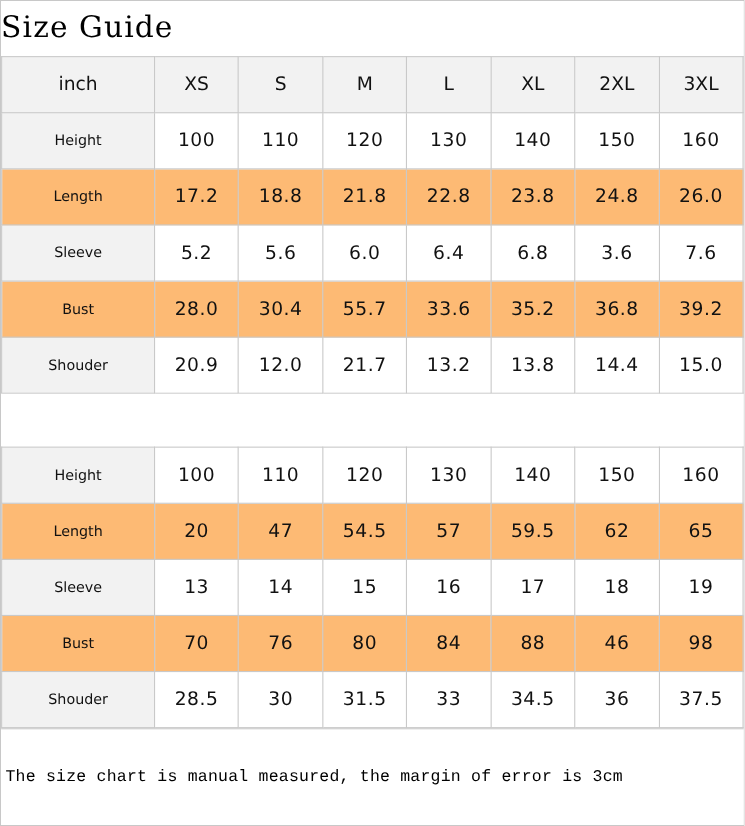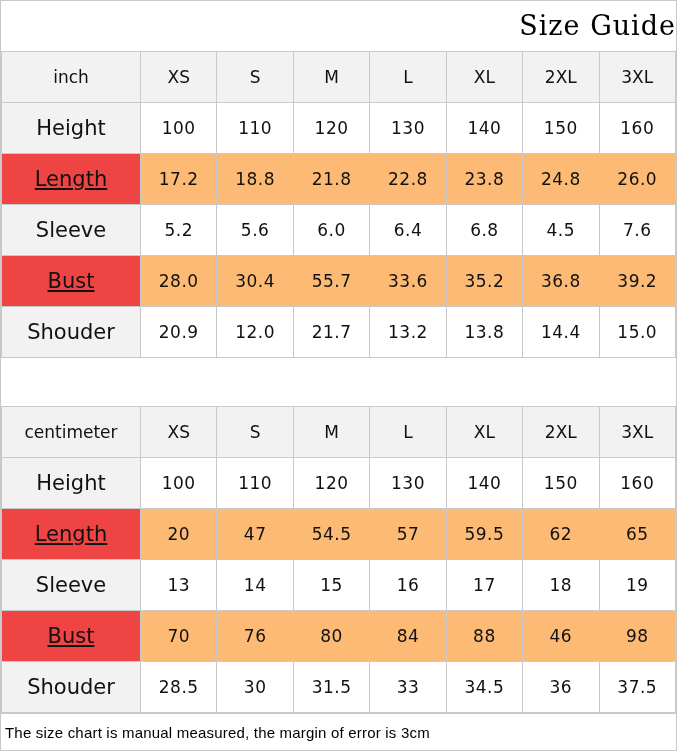--- a/index.html
+++ b/index.html
@@ -19,21 +19,21 @@
     height: 751px;
     box-sizing: border-box;
     border: 1px solid #c8c8c8;
     display: flex;
     flex-direction: column;
     background: #ffffff;
   }
   .title {
     height: 50px;
     line-height: 50px;
-    text-align: right;
+    text-align: left;
     font-family: "DejaVu Serif", serif;
     font-size: 27px;
     letter-spacing: 1px;
     color: #000;
     background: #ffffff;
     flex: none;
   }
   table.size-table {
     width: 100%;
     border-collapse: collapse;
@@ -45,55 +45,54 @@
     text-align: center;
     font-size: 17px;
     height: 50px;
     padding: 0;
     color: #111;
     background: #ffffff;
     font-family: "DejaVu Sans", sans-serif;
   }
   table.size-table td.rowhead {
     background: #f2f2f2;
-    font-size: 21px;
+    font-size: 13px;
     width: 138px;
   }
   table.size-table tr.head td {
     background: #f2f2f2;
     font-size: 17px;
     margin-left: 45px;
   }
   table.size-table tr.head td.rowhead {
     background: #f2f2f2;
   }
   table.size-table tr.alt td {
     background: #fdba74;
   }
   table.size-table tr.alt td.rowhead {
-    background: #ef4444;
-    text-decoration: underline;
+    background: #fdba74;
   }
   .numcell {
     font-family: "DejaVu Sans", sans-serif;
     letter-spacing: 0.5px;
   }
   .gap {
     height: 48px;
     background: #ffffff;
     border-left: 1px solid #ffffff;
     flex: none;
   }
   .footer {
     flex: 1 1 auto;
     display: flex;
     align-items: center;
     justify-content: flex-start;
     border-top: 1px solid #c9c9c9;
-    font-family: Liberation Sans, sans-serif;
+    font-family: Liberation Mono, monospace;
     font-size: 15px;
     letter-spacing: 0.2px;
     padding-left: 4px;
     background: #ffffff;
     white-space: nowrap;
   }
 </style>
 </head>
 <body>
 
@@ -133,21 +132,21 @@
         <td class="numcell">24.8</td>
         <td class="numcell">26.0</td>
       </tr>
       <tr>
         <td class="rowhead">Sleeve</td>
         <td class="numcell">5.2</td>
         <td class="numcell">5.6</td>
         <td class="numcell">6.0</td>
         <td class="numcell">6.4</td>
         <td class="numcell">6.8</td>
-        <td class="numcell">4.5</td>
+        <td class="numcell">3.6</td>
         <td class="numcell">7.6</td>
       </tr>
       <tr class="alt">
         <td class="rowhead">Bust</td>
         <td class="numcell">28.0</td>
         <td class="numcell">30.4</td>
         <td class="numcell">55.7</td>
         <td class="numcell">33.6</td>
         <td class="numcell">35.2</td>
         <td class="numcell">36.8</td>
@@ -163,30 +162,20 @@
         <td class="numcell">14.4</td>
         <td class="numcell">15.0</td>
       </tr>
     </tbody>
   </table>
 
   <div class="gap"></div>
 
   <table class="size-table">
     <tbody>
-      <tr class="head">
-        <td class="rowhead">centimeter</td>
-        <td>XS</td>
-        <td>S</td>
-        <td>M</td>
-        <td>L</td>
-        <td>XL</td>
-        <td>2XL</td>
-        <td>3XL</td>
-      </tr>
       <tr>
         <td class="rowhead">Height</td>
         <td class="numcell">100</td>
         <td class="numcell">110</td>
         <td class="numcell">120</td>
         <td class="numcell">130</td>
         <td class="numcell">140</td>
         <td class="numcell">150</td>
         <td class="numcell">160</td>
       </tr>

